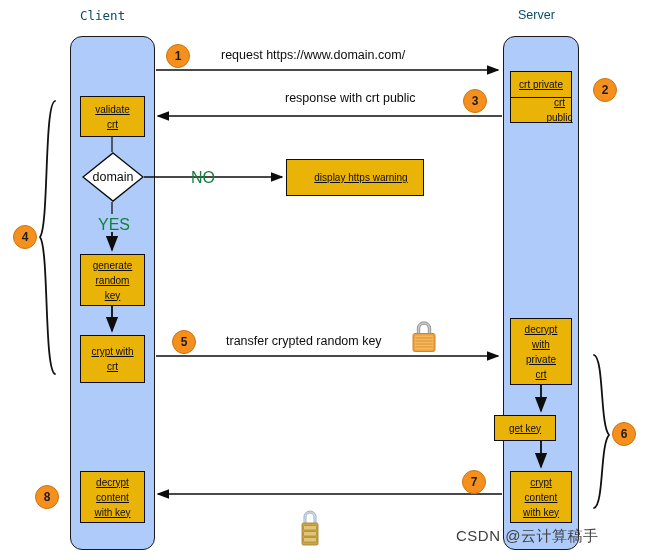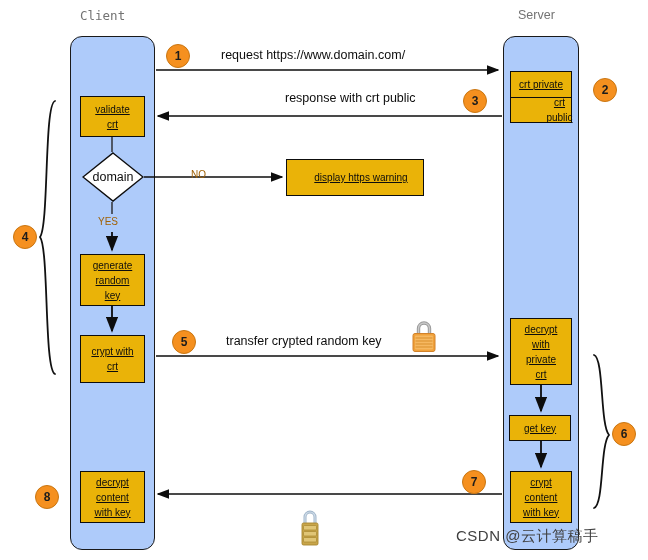--- a/index.html
+++ b/index.html
@@ -21,21 +21,21 @@
     position: absolute;
     background: #aecbfa;
     border: 1.5px solid #1a1a1a;
     border-radius: 12px;
     box-sizing: border-box;
   }
   .lane-title {
     position: absolute;
     font-family: "DejaVu Sans Mono", "Liberation Mono", monospace;
     font-size: 12.5px;
-    color: #737373;
+    color: #0c4a6e;
     white-space: nowrap;
   }
   .lane-title.sans {
     font-family: "Liberation Sans", sans-serif;
     font-size: 12.5px;
   }
   .node {
     position: absolute;
     background: #eab308;
     border: 1.4px solid #0d0d0d;
@@ -88,22 +88,22 @@
     box-sizing: border-box;
   }
   .msg-label {
     position: absolute;
     font-size: 12.5px;
     color: #0d0d0d;
     white-space: nowrap;
   }
   .flow-label {
     position: absolute;
-    font-size: 10px;
-    color: #a16207;
+    font-size: 16px;
+    color: #15803d;
     white-space: nowrap;
   }
   svg.overlay {
     position: absolute;
     left: 0;
     top: 0;
     width: 648px;
     height: 560px;
     pointer-events: none;
   }
@@ -153,21 +153,21 @@
 with key</div>
 
   <div class="node" style="left:510px; top:71px; width:62px; height:26px; border-bottom:none;">crt private</div>
   <div class="node" style="left:510px; top:97px; width:62px; height:26px;padding-left:37px;">crt public</div>
 
   <div class="node" style="left:510px; top:318px; width:62px; height:67px;">decrypt
 with
 private
 crt</div>
 
-  <div class="node" style="left:509px; top:415px; width:62px; height:26px;">get key</div>
+  <div class="node" style="left:494px; top:415px; width:62px; height:26px;">get key</div>
 
   <div class="node" style="left:510px; top:471px; width:62px; height:52px;">crypt
 content
 with key</div>
 
   <div class="node" style="left:286px; top:159px; width:138px; height:37px;padding-left:12px;">display https warning</div>
 
   <svg class="overlay" viewBox="0 0 648 560">
     <defs>
       <marker id="arrow" markerWidth="9" markerHeight="7" refX="8" refY="3.5" orient="auto">

